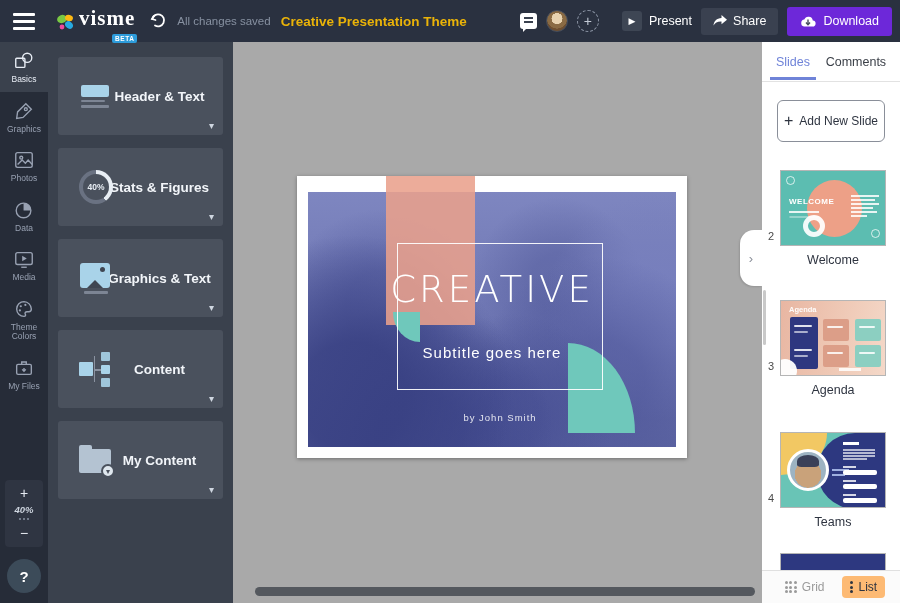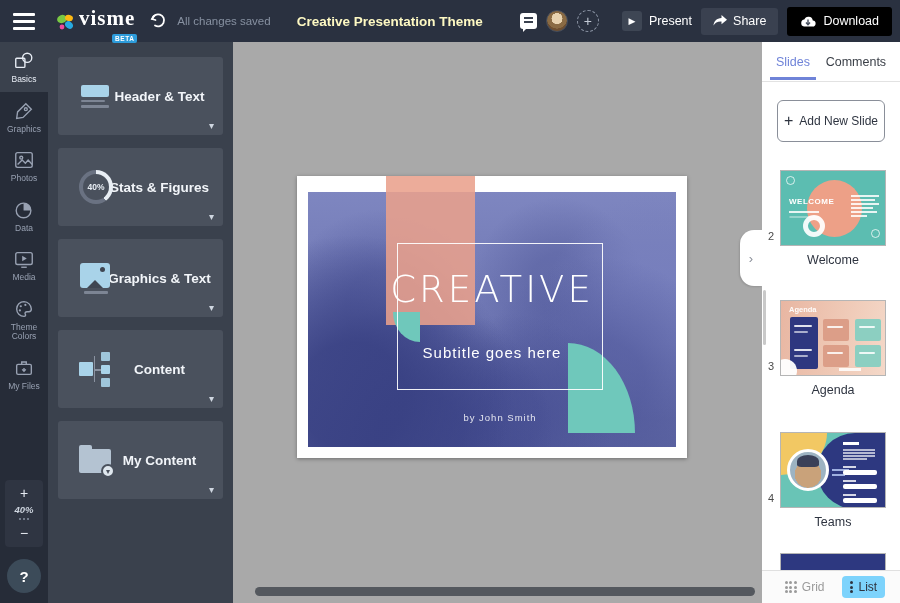--- a/index.html
+++ b/index.html
@@ -10,32 +10,32 @@
   
   .topbar { position:absolute; left:0; top:0; width:900px; height:42px; background:#2a3140; display:flex; align-items:center; z-index:30; }
   .hamburger { width:48px; height:42px; display:flex; flex-direction:column; justify-content:center; align-items:center; gap:4px; cursor:pointer; }
   .hamburger span { display:block; width:22px; height:3px; background:#fff; border-radius:1px; }
   .logo-wrap { display:flex; align-items:flex-start; margin-left:6px; position:relative; }
   .logo-flower { margin-top:4px; }
   .logo-text { color:#fff; font-size:21px; font-weight:bold; letter-spacing:1px; line-height:20px; margin-left:3px;font-family:Liberation Serif, serif; }
   .logo-beta { position:absolute; right:-2px; bottom:-9px; background:#2d9cdb; color:#fff; font-size:6.5px; font-weight:bold; padding:1px 3px; border-radius:2px; letter-spacing:.5px; }
   .undo-btn { margin-left:12px; width:22px; height:22px; display:flex; align-items:center; justify-content:center; cursor:pointer; }
   .savestatus { margin-left:8px; color:#8791a1; font-size:11.5px; }
-  .doc-title { margin-left:26px; color:#fef9c3; font-size:13.5px; font-weight:bold; }
+  .doc-title { margin-left:10px; color:#eab308; font-size:13.5px; font-weight:bold; }
   .topbar-right { margin-left:auto; display:flex; align-items:center; gap:9px; padding-right:8px; }
   .notes-icon { width:17px; height:16px; background:#fff; border-radius:3px; position:relative; cursor:pointer; }
   .notes-icon::before { content:""; position:absolute; left:4px; top:4px; width:9px; height:2px; background:#39404e; box-shadow:0 4px 0 #39404e; }
   .notes-icon::after { content:""; position:absolute; left:3px; bottom:-3px; border:3px solid transparent; border-top-color:#fff; border-left-color:#fff; }
   .avatar { width:22px; height:22px; border-radius:50%; background:radial-gradient(circle at 50% 38%, #e8d3b0 0 34%, #8a6b44 35% 62%, #6e4f30 63% 100%); border:1px solid #454d5c; cursor:pointer; }
   .invite-btn { width:22px; height:22px; border-radius:50%; border:1px dashed #8a93a3; color:#c4cbd6; font-size:14px; display:flex; align-items:center; justify-content:center; cursor:pointer; }
   .present-btn { display:flex; align-items:center; gap:7px; margin-left:14px; cursor:pointer; }
   .play-box { width:20px; height:20px; background:#3e4654; border-radius:3px; color:#fff; font-size:9px; display:flex; align-items:center; justify-content:center; }
   .present-label { color:#fff; font-size:12.5px; }
   .share-btn { display:flex; align-items:center; gap:6px; background:#3a4150; border-radius:3px; height:27px; padding:0 12px; color:#fff; font-size:12.5px; cursor:pointer; }
-  .download-btn { display:flex; align-items:center; gap:7px; background:#000000; border-radius:3px; height:29px; padding:0 13px; color:#fff; font-size:12.5px; cursor:pointer; }
+  .download-btn { display:flex; align-items:center; gap:7px; background:#6d28d9; border-radius:3px; height:29px; padding:0 13px; color:#fff; font-size:12.5px; cursor:pointer; }
 
   
   .rail { position:absolute; left:0; top:42px; width:48px; height:561px; background:#262c38; display:flex; flex-direction:column; align-items:stretch; z-index:20; }
   .rail-item { display:flex; flex-direction:column; align-items:center; padding:8px 0 7px; gap:3px; cursor:pointer; color:#98a1b2; }
   .rail-item .lbl { font-size:8.5px; text-align:center; line-height:9.5px; }
   .rail-item.active { background:#3a414d; color:#e8edf5; }
   .rail-item svg { stroke:currentColor; fill:none; stroke-width:1.5; }
   .zoom-widget { margin-top:auto; margin-left:5px; margin-right:5px; background:#2f3542; border-radius:4px; display:flex; flex-direction:column; align-items:center; padding:6px 0 7px; color:#cfd6e0; }
   .zoom-btn { font-size:14px; line-height:14px; cursor:pointer; color:#e6ebf2; }
   .zoom-val { font-size:9.5px; font-weight:bold; font-style:italic; margin-top:4px; }
@@ -137,21 +137,21 @@
   .t-teams .mname i { position:absolute; left:51px; width:17px; height:2px; background:#9fb0e0; }
   .t-teams .h { position:absolute; left:62px; top:9px; width:16px; height:3px; background:#fff; }
   .t-teams .p i { position:absolute; left:62px; width:32px; height:1.5px; background:rgba(255,255,255,.65); }
   .t-teams .fld { position:absolute; left:62px; width:13px; height:2px; background:rgba(255,255,255,.8); }
   .t-teams .inp { position:absolute; left:62px; width:34px; height:5px; background:#fff; border-radius:2px; }
   
   .t-partial { position:absolute; left:18px; top:511px; width:106px; height:17px; border:1px solid #b5b5b5; border-bottom:none; background:#2d3880; }
   
   .viewbar { position:absolute; left:0; bottom:0; width:138px; height:33px; background:#fbfbfb; border-top:1px solid #e0e0e0; display:flex; align-items:center; justify-content:center; gap:10px; z-index:5; }
   .view-btn { display:flex; align-items:center; gap:5px; font-size:12px; color:#9a9a9a; cursor:pointer; padding:4px 8px; border-radius:4px; }
-  .view-btn.selected { background:#7dd3fc; color:#2e3440; }
+  .view-btn.selected { background:#fdba74; color:#2e3440; }
   .grid-ic { display:grid; grid-template-columns:repeat(3,3px); grid-template-rows:repeat(3,3px); gap:1.5px; }
   .grid-ic i { background:#9a9a9a; border-radius:50%; }
   .list-ic { display:flex; flex-direction:column; gap:1.5px; }
   .list-ic i { width:3px; height:3px; background:#2e3440; border-radius:50%; }
 </style>
 </head>
 <body>
 
 <div id="app">
 

